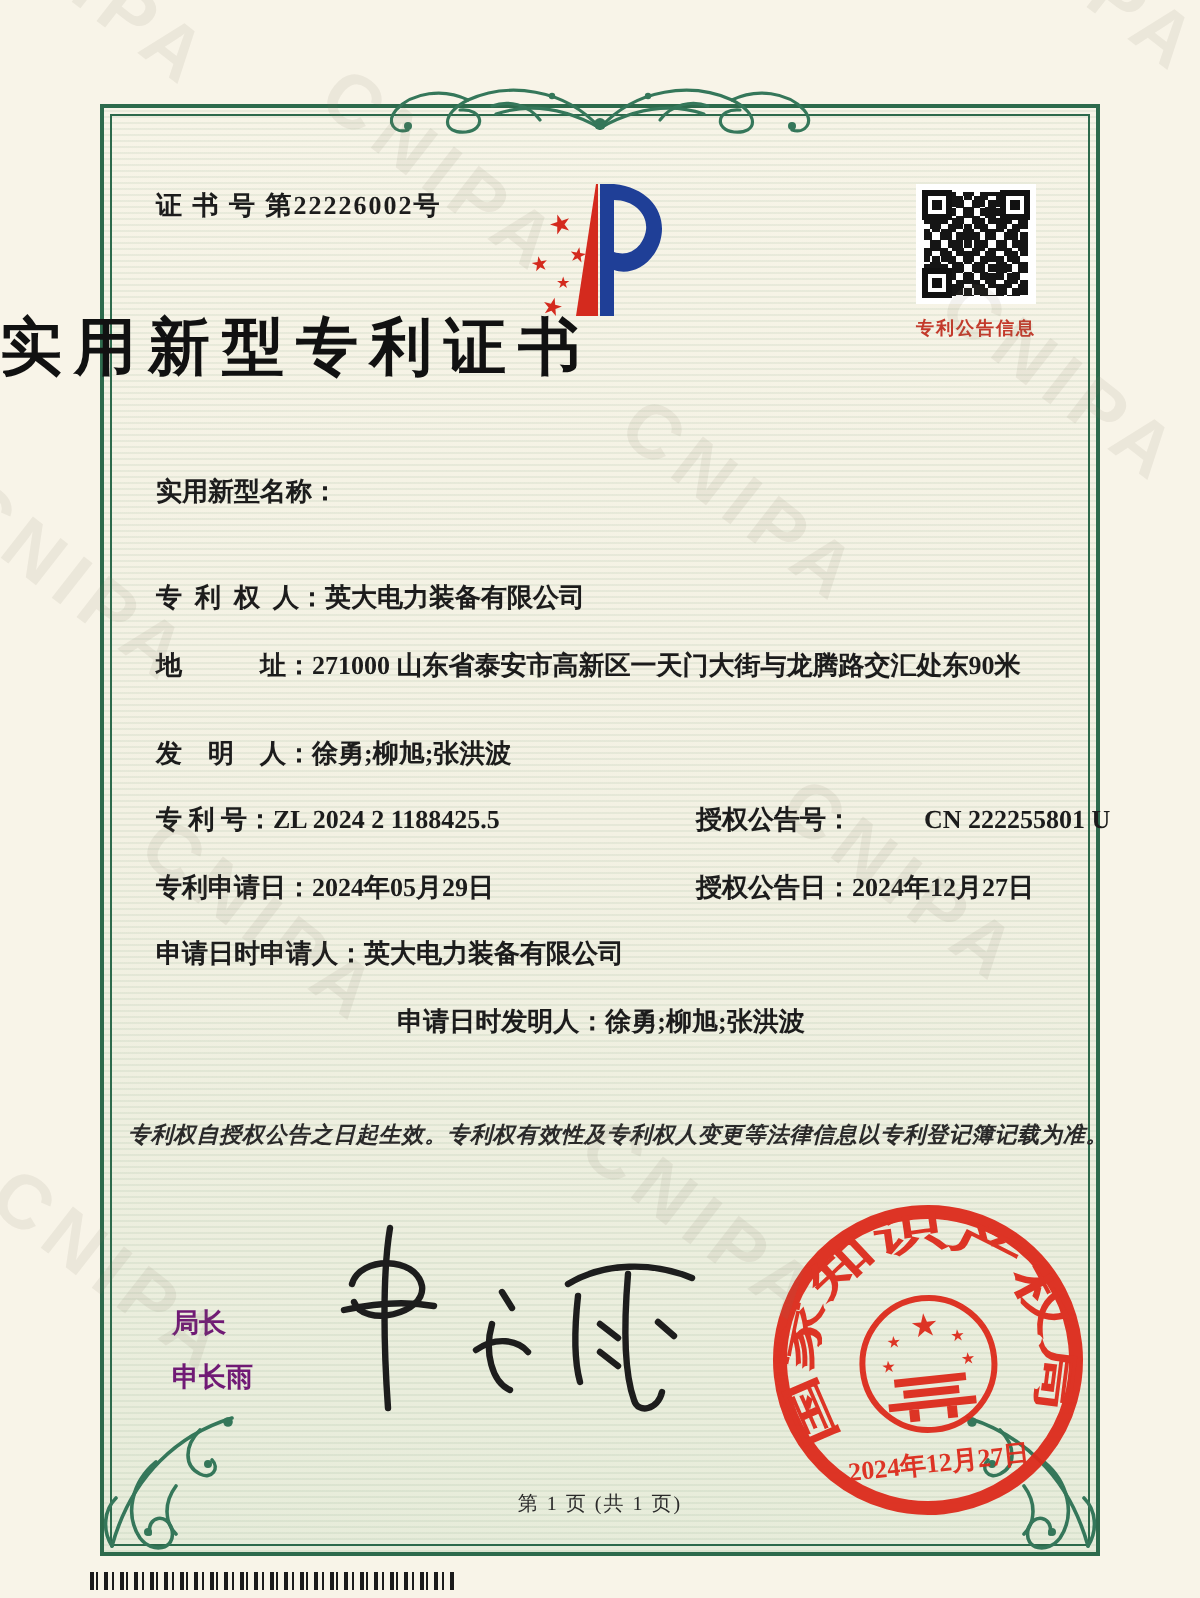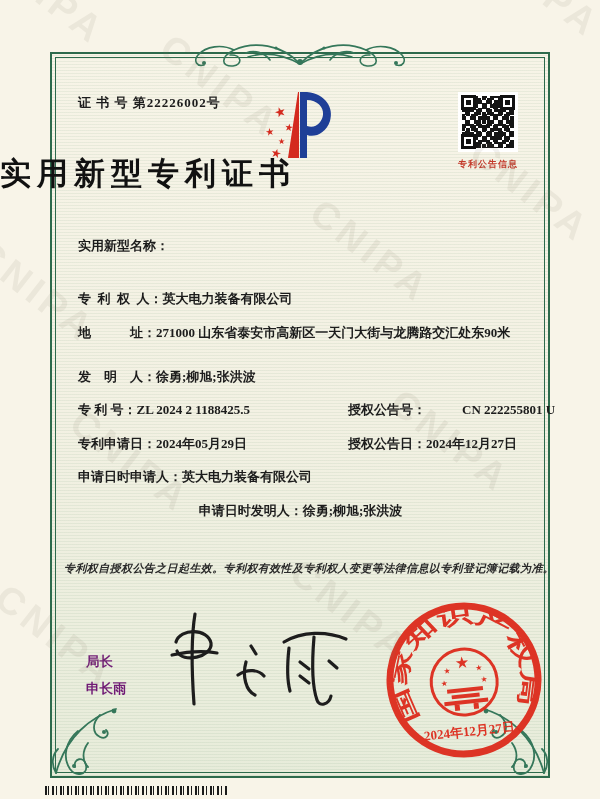--- a/index.html
+++ b/index.html
@@ -275,20 +275,21 @@
           <rect x="66" y="92" width="36" height="4"></rect>
           <rect x="70" y="98" width="28" height="4"></rect>
           <rect x="62" y="104" width="44" height="4"></rect>
           <rect x="72" y="108" width="5" height="6"></rect>
           <rect x="91" y="108" width="5" height="6"></rect>
         </g>
         <text x="84" y="140" font-size="13" font-weight="bold" text-anchor="middle" fill="#dd2b1c">2024年12月27日</text>
       </g>
     </svg>
 
+    <div class="footer">第 1 页 (共 1 页)</div>
   </div>
 
   <div class="barcode"></div>
 
   <div class="wm-layer">
     <div class="wm" style="left:-25px; top:-28px;">CNIPA</div>
     <div class="wm" style="left:470px; top:-35px;">CNIPA</div>
     <div class="wm" style="left:150px; top:65px;">CNIPA</div>
     <div class="wm" style="left:460px; top:170px;">CNIPA</div>
     <div class="wm" style="left:-35px; top:270px;">CNIPA</div>

